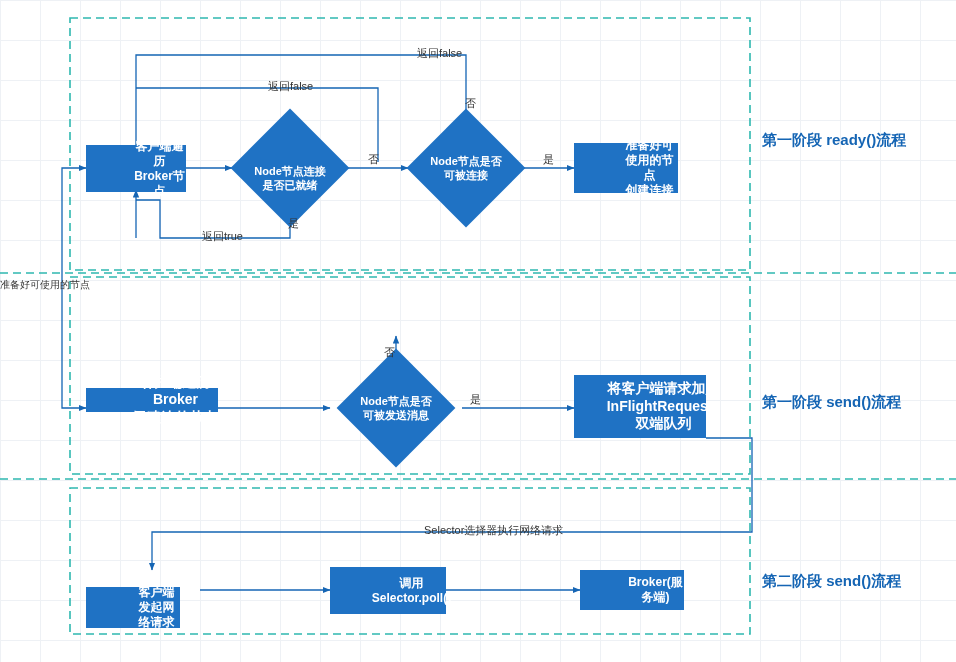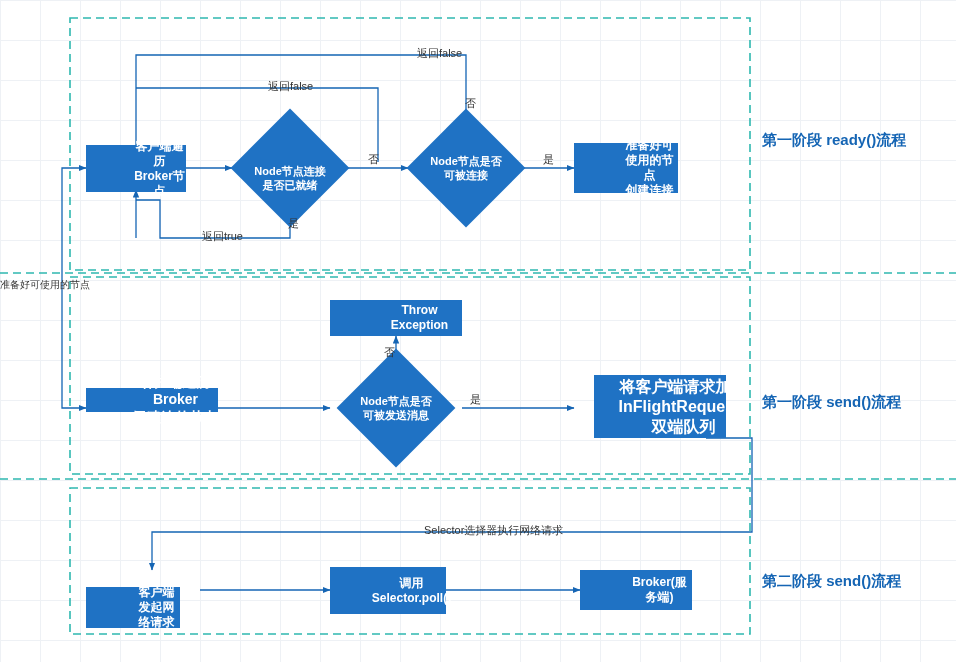--- a/index.html
+++ b/index.html
@@ -159,54 +159,51 @@
       <span style="white-space:pre-line;">Node节点是否
 可被连接</span>
     </div>
   </div>
 
   <div class="node rect" style="left:574px; top:143px; width:104px; height:50px; font-size:12px;">
     <span style="white-space:pre-line;">准备好可使用的节点
 创建连接</span>
   </div>
 
-  <div class="node rect" style="left:330px; top:300px; width:132px; height:36px; font-size:12px;">
-    <span>Throw Exception</span>
-  </div>
 
   <div class="node rect" style="left:86px; top:388px; width:132px; height:24px; font-size:14px;text-align:center;">
     <span style="white-space:pre-line;">客户端遍历Broker
 已建连的节点</span>
   </div>
 
   <div class="diamond-wrap" style="left:354px; top:366px; width:84px; height:84px;">
     <div class="diamond-shape"></div>
     <div class="diamond-label" style="font-size:11px; width:124px; left:-20px;">
       <span style="white-space:pre-line;">Node节点是否
 可被发送消息</span>
     </div>
   </div>
 
-  <div class="node rect" style="left:574px; top:375px; width:132px; height:63px; font-size:16px;margin-left:20px;">
+  <div class="node rect" style="left:574px; top:375px; width:132px; height:63px; font-size:14px;">
     <span style="white-space:pre-line;">将客户端请求加入
 InFlightRequests
 双端队列</span>
   </div>
 
   <div class="node rect" style="left:86px; top:587px; width:94px; height:41px; font-size:12px;">
     <span style="white-space:pre-line;">客户端发起网
 络请求</span>
   </div>
 
   <div class="node rect" style="left:330px; top:567px; width:116px; height:47px; font-size:12px;">
     <span style="white-space:pre-line;">调用
 Selector.poll()</span>
   </div>
 
-  <div class="node rect" style="left:580px; top:570px; width:112px; height:40px; font-size:12px;">
+  <div class="node rect" style="left:580px; top:570px; width:104px; height:40px; font-size:12px;">
     <span>Broker(服务端)</span>
   </div>
 
   <div class="edge-label cn" style="left:417px; top:46px;">返回false</div>
   <div class="edge-label cn" style="left:268px; top:79px;">返回false</div>
   <div class="edge-label cn" style="left:465px; top:96px;">否</div>
   <div class="edge-label cn" style="left:368px; top:152px;">否</div>
   <div class="edge-label cn" style="left:543px; top:152px;">是</div>
   <div class="edge-label cn" style="left:288px; top:216px;">是</div>
   <div class="edge-label cn" style="left:182px; top:229px;margin-left:20px;">返回true</div>

